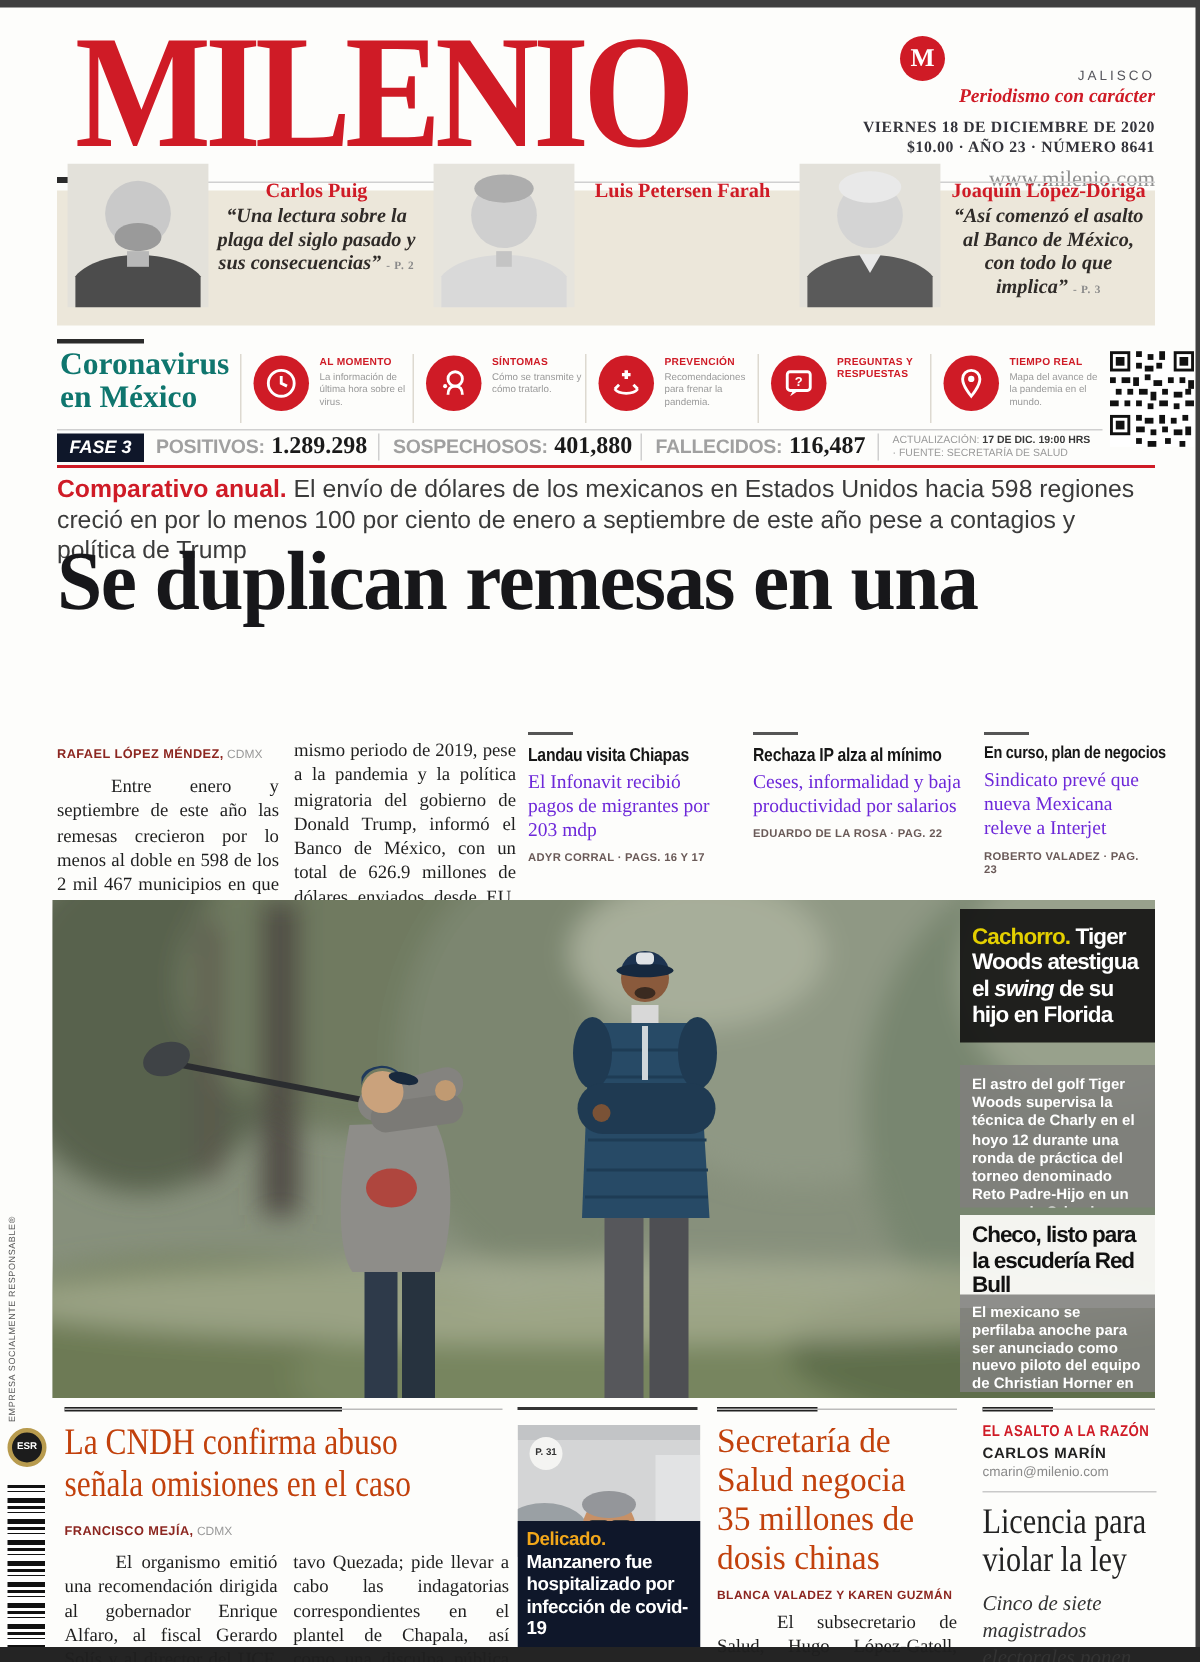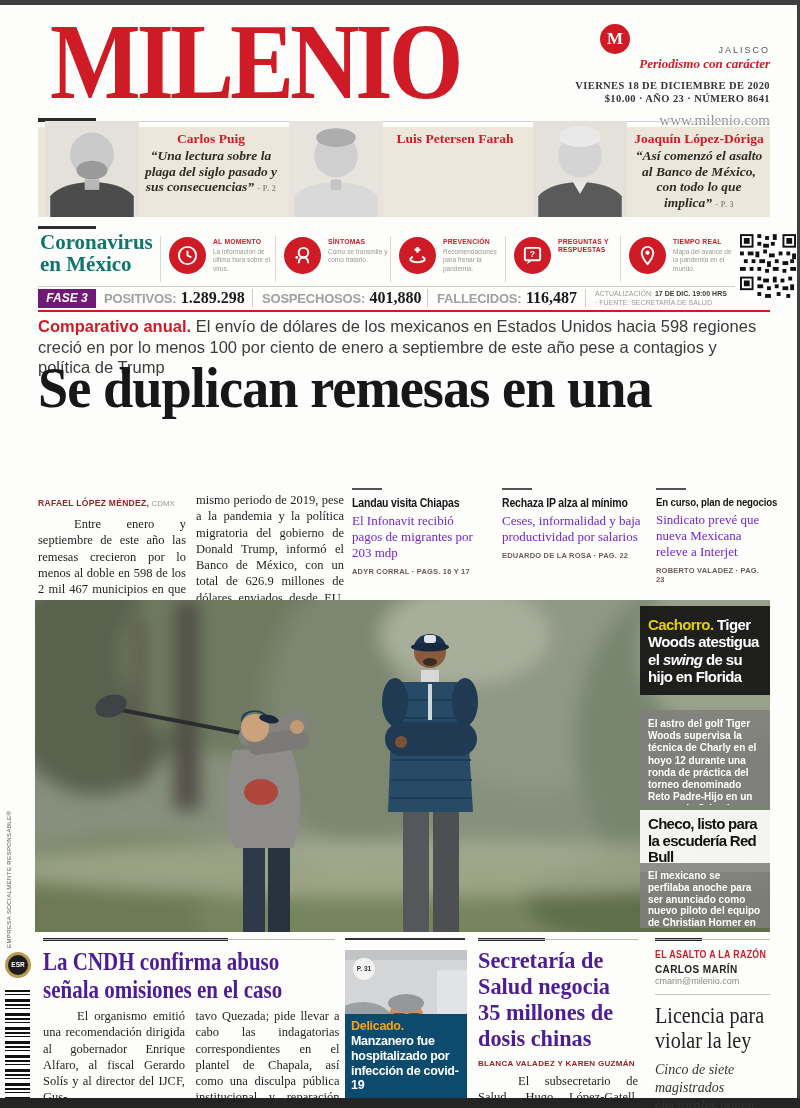--- a/index.html
+++ b/index.html
@@ -14,38 +14,38 @@
   .minirule{background:#2b2b2b;height:4px;}
   .jt{text-align:justify;}
   
   #logo{left:50px;top:8px;font-size:96px;font-weight:bold;color:#cf1b26;
         letter-spacing:-4px;transform:scaleY(1.12);transform-origin:0 0;line-height:1;}
   #logo-mark{left:600px;top:24px;width:30px;height:30px;border-radius:50%;background:#cf1b26;
         color:#fff;font-weight:bold;font-size:17px;text-align:center;line-height:30px;}
   .mh-right{right:30px;text-align:right;}
   
   #colstrip{left:38px;top:127px;width:732px;height:90px;background:#ece7da;}
-  .colm-cell{position:absolute;top:121px;width:244px;height:69px;}
+  .colm-cell{position:absolute;top:109px;width:244px;height:69px;}
   .colm-photo{position:absolute;left:6px;top:0;width:96px;height:96px;}
   .colm-text{position:absolute;left:106px;top:10px;width:134px;text-align:center;}
   .colm-name{font-family:"Liberation Serif",serif;font-weight:bold;font-size:13.5px;color:#cf1b26;}
   .colm-quote{font-family:"Liberation Serif",serif;font-style:italic;font-weight:bold;
               font-size:13.5px;line-height:1.16;color:#2f2b28;margin-top:1px;}
   .colm-page{font-size:7.5px;color:#8a8a8a;font-style:normal;letter-spacing:.5px;}
   
   .cv-title{left:40px;top:231px;font-family:"Liberation Serif",serif;font-weight:bold;
             font-size:21px;line-height:1.05;color:#0f766e;}
   .cv-item{position:absolute;top:236px;height:46px;border-left:1px solid #ddd9d0;padding-left:8px;}
   .cv-circle{position:absolute;left:8px;top:1px;width:37px;height:37px;border-radius:50%;background:#cf1b26;}
   .cv-circle svg{position:absolute;left:7px;top:7px;}
   .cv-label{position:absolute;left:52px;top:2px;width:64px;font-size:6.8px;font-weight:bold;
             color:#cf1b26;letter-spacing:.2px;line-height:1.25;}
   .cv-desc{position:absolute;left:52px;top:12px;width:62px;font-size:6.5px;color:#9a9a9a;line-height:1.3;}
   
-  #fase{left:38px;top:289px;width:58px;height:19px;background:#701a75;color:#fff;
+  #fase{left:38px;top:289px;width:58px;height:19px;background:#0f172a;color:#fff;
         font-weight:bold;font-style:italic;font-size:12px;text-align:center;line-height:19px;}
   .stat{position:absolute;top:289px;height:20px;white-space:nowrap;}
   .stat .lb{font-size:13px;font-weight:bold;color:#a0a0a0;letter-spacing:-.2px;}
   .stat .vl{font-family:"Liberation Serif",serif;font-size:16px;font-weight:bold;color:#1a1a1a;}
   .sep{position:absolute;top:289px;width:1px;height:18px;background:#cfcfcf;}
   .upd{font-size:7px;line-height:1.35;color:#9a9a9a;text-align:left;}
   .upd b{color:#3a3a3a;}
   
   #lead{left:38px;top:316px;width:732px;font-size:16.5px;line-height:1.25;color:#3b3b3b;}
   #headline{left:38px;top:360px;width:760px;font-family:"Liberation Serif",serif;
@@ -64,22 +64,22 @@
   #ps-kicker{top:606px;background:rgba(22,22,20,.93);color:#fff;padding:10px 8px;
              font-weight:bold;font-size:15px;line-height:1.15;letter-spacing:-.6px;}
   #ps-kicker .kk{color:#e3cf00;}
   #ps-caption{top:710px;height:95px;background:rgba(128,128,124,.88);color:#fff;padding:8px 8px;
               font-weight:bold;font-size:10px;line-height:1.22;overflow:hidden;}
   #ps-head2{top:810px;background:rgba(249,249,246,.96);color:#111;padding:6px 8px;
             font-weight:bold;font-size:15px;line-height:1.1;letter-spacing:-.7px;}
   #ps-body2{top:863px;height:65px;background:rgba(128,128,124,.88);color:#fff;padding:7px 8px;
             font-weight:bold;font-size:10px;line-height:1.18;overflow:hidden;}
   
-  .bt-h{font-family:"Liberation Serif",serif;font-weight:bold;color:#4c1d95;white-space:nowrap;}
-  .manz-cap{position:absolute;left:0;bottom:0;width:100%;box-sizing:border-box;background:#0c4a6e;
+  .bt-h{font-family:"Liberation Serif",serif;font-weight:normal;color:#c2410c;white-space:nowrap;}
+  .manz-cap{position:absolute;left:0;bottom:0;width:100%;box-sizing:border-box;background:#0f172a;
             color:#fff;font-weight:bold;font-size:12.5px;line-height:1.18;padding:5px 6px;letter-spacing:-.3px;}
   .manz-cap .kk{color:#f2a71a;}
   .badge{position:absolute;left:8px;top:8px;width:22px;height:22px;border-radius:50%;background:#f4f4f2;
          color:#333;font-size:6.5px;font-weight:bold;text-align:center;line-height:22px;}
   #marin-sec{font-size:10.5px;font-weight:bold;color:#cf1b26;letter-spacing:.4px;}
   #marin-auth{font-size:10px;font-weight:bold;color:#222;letter-spacing:.4px;margin-top:4px;}
   #marin-mail{font-size:9px;color:#8a8a8a;margin-top:1px;}
   #marin-head{font-family:"Liberation Serif",serif;font-size:24px;line-height:1.05;color:#222;white-space:nowrap;margin-top:8px;}
   #marin-deck{font-family:"Liberation Serif",serif;font-style:italic;font-size:14px;line-height:1.28;color:#333;margin-top:8px;}
   
@@ -414,20 +414,21 @@
   <div class="abs" style="left:478px;top:938px;width:67px;height:2.5px;background:#222;"></div>
   <div class="abs rule" style="left:478px;top:939px;width:160px;background:#bbb;"></div>
   <div class="abs" style="left:655px;top:938px;width:47px;height:2.5px;background:#222;"></div>
   <div class="abs rule" style="left:655px;top:939px;width:115px;background:#bbb;"></div>
 
   <div class="abs" style="left:43px;top:948px;width:297px;">
     <div class="bt-h" style="font-size:25px;line-height:1.1;">
       <div><span class="condense">La CNDH confirma abuso</span></div>
       <div><span class="condense">señala omisiones en el caso</span></div>
     </div>
+    <div style="margin-top:7px;"><span class="byline">FRANCISCO MEJÍA,</span><span class="byloc"> CDMX</span></div>
     <div style="margin-top:5px;">
       <div class="bodytxt jt" style="display:inline-block;width:142px;vertical-align:top;text-indent:34px;">El organismo emitió una recomendación dirigida al gobernador Enrique Alfaro, al fiscal Gerardo Solís y al director del IJCF, Gus-</div>
       <div class="bodytxt jt" style="display:inline-block;width:144px;vertical-align:top;margin-left:6px;"><span>tavo Quezada; pide llevar a cabo las indagatorias correspondientes en el plantel de Chapala, así como una disculpa pública institucional y reparación del daño a víctimas. </span></div>
     </div>
   </div>
 
   <div class="abs" style="left:345px;top:950px;width:122px;height:148px;overflow:hidden;">
     <svg width="122" height="148" viewBox="0 0 122 148">
       <rect width="122" height="148" fill="#d4d5d6"></rect>
       <rect x="0" y="0" width="122" height="10" fill="#c2c4c6"></rect>

